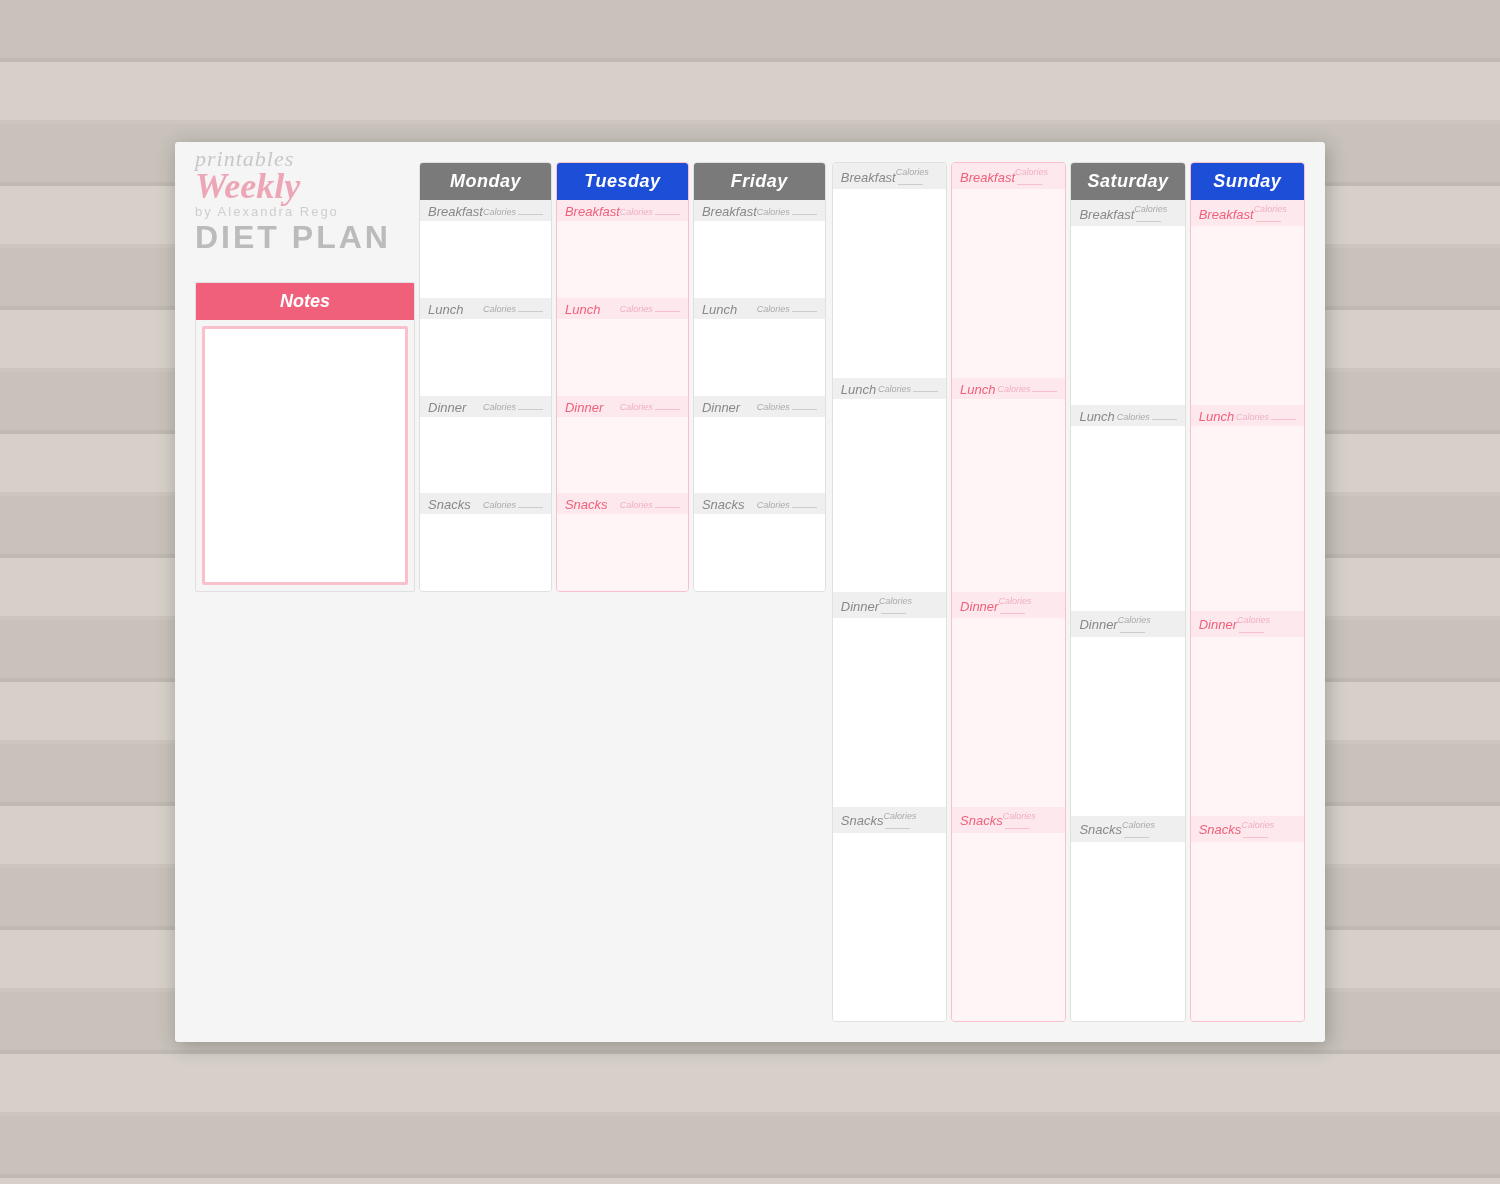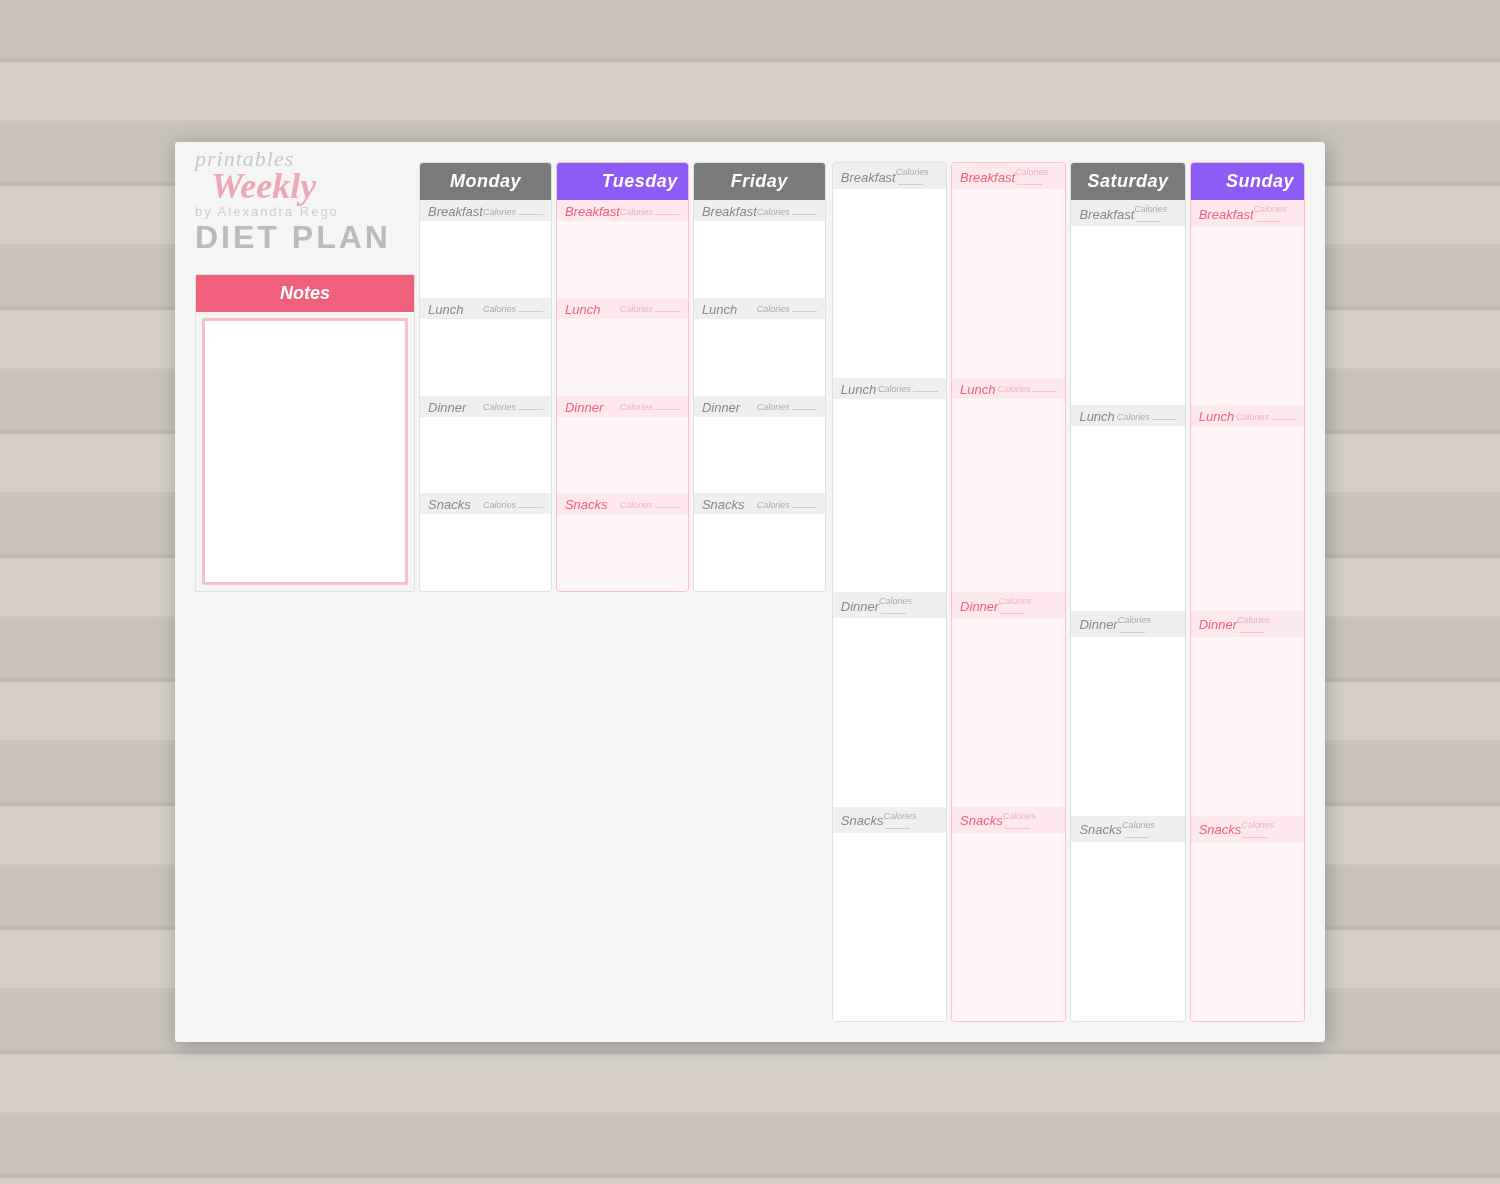--- a/index.html
+++ b/index.html
@@ -51,21 +51,20 @@
     }
 
     .logo-weekly {
       font-family: 'Georgia', serif;
       font-size: 36px;
       color: rgba(230,100,130,0.55);
       font-style: italic;
       font-weight: bold;
       line-height: 1;
       margin-top: -4px;
-      margin-left: 16px;
     }
 
     .logo-subtitle {
       font-size: 13px;
       color: rgba(180,180,180,0.6);
       letter-spacing: 2px;
     }
 
     .logo-diet-plan {
       font-family: 'Arial Black', sans-serif;
@@ -89,21 +88,21 @@
       padding: 8px 10px;
       text-align: center;
       font-style: italic;
       font-weight: bold;
       font-size: 18px;
       color: white;
       letter-spacing: 0.5px;
     }
 
     .day-header.gray { background: #7a7a7a; }
-    .day-header.pink { background: #8b5cf6; text-align: right; }
+    .day-header.pink { background: #1d4ed8; }
 
     .meal-row {
       flex: 1;
       display: flex;
       flex-direction: column;
     }
 
     .meal-label-row {
       display: flex;
       align-items: center;
@@ -148,21 +147,21 @@
       background: #fff5f7;
     }
 
     
     .notes-col {
       display: flex;
       flex-direction: column;
       border: 1px solid #e0e0e0;
       border-radius: 2px;
       overflow: hidden;
-      margin-top: 8px;
+      margin-top: 16px;
     }
 
     .notes-header {
       background: #f0607a;
       padding: 8px 10px;
       text-align: center;
       font-style: italic;
       font-weight: bold;
       font-size: 18px;
       color: white;

